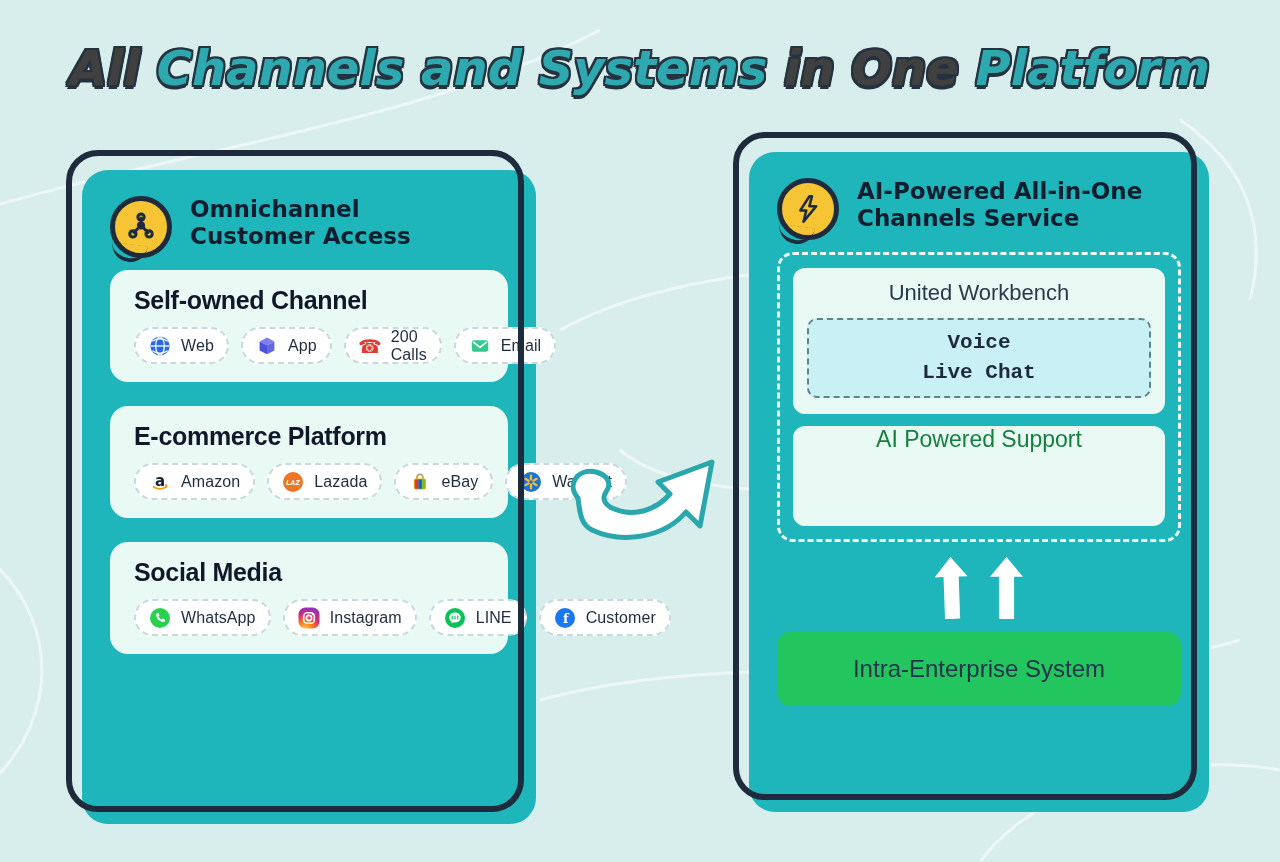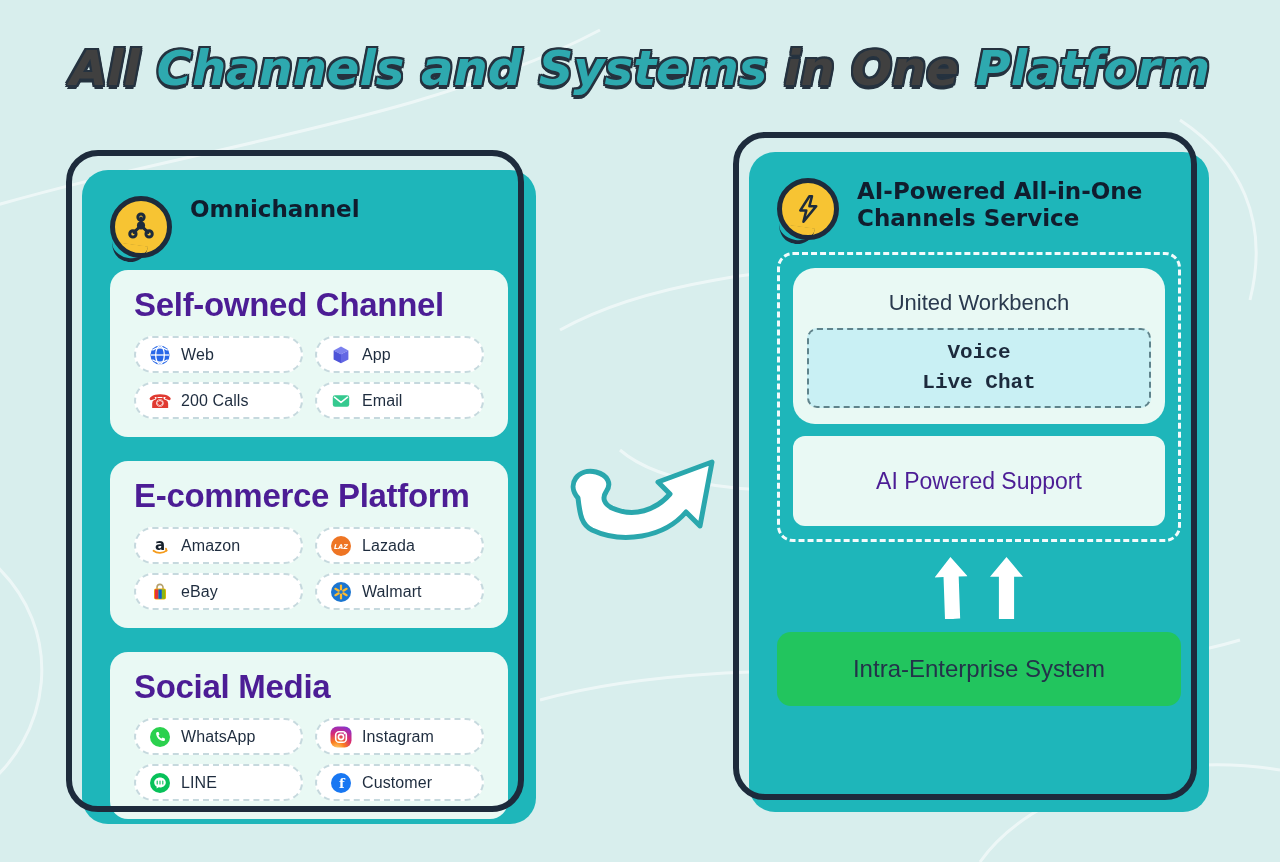--- a/index.html
+++ b/index.html
@@ -62,49 +62,49 @@
   }
   .panel-title span { display:block; }
 
   
   .card {
     background:#e9f9f4; border-radius:18px; padding:16px 24px 18px; margin-bottom:24px;
   }
   .card:last-child { margin-bottom:0; }
   .card h3 {
     font-family:"Liberation Sans", sans-serif; font-weight:bold;
-    font-size:33px; color:#4c1d95; margin-bottom:12px; letter-spacing:-.3px;
-  }
-  .chips { display:grid; grid-template-columns:1fr 1fr; gap:9px 12px; }
+    font-size:25px; color:#0f172a; margin-bottom:12px; letter-spacing:-.3px;
+  }
+  .chips { display:grid; grid-template-columns:1fr 1fr 1fr 1fr; gap:9px 12px; }
   .chip {
     display:flex; align-items:center; gap:10px; height:37px; padding:0 13px;
     background:#ffffff; border:2px dashed #c6d9de; border-radius:20px;
   }
   .chip .ci { flex:0 0 auto; width:22px; height:22px; display:flex; align-items:center; justify-content:center; }
   .chip .cl { font-size:16px; color:#1e2c3e; letter-spacing:.1px; }
   .glyph-phone { font-family:"DejaVu Sans", sans-serif; font-size:19px; color:#e03a31; line-height:22px; }
 
   
   .dashed-wrap {
     border:3px dashed rgba(255,255,255,.95); border-radius:16px; padding:13px;
   }
-  .wb { border-radius:22px; padding:18px 14px 16px; margin-bottom:4px; text-align:center; }
+  .wb { border-radius:12px; padding:8px 14px 16px; margin-bottom:4px; text-align:center; }
   .wb-title { font-size:22px; color:#2a3a4e; margin:4px 0 12px; }
   .voice-box {
     background:#c9f0f4; border:2px dashed #5f838b; border-radius:10px; padding:8px 6px;
     text-align:center;
   }
   .voice-box div {
     font-family:Liberation Mono, monospace; font-weight:bold;
     font-size:21px; line-height:30px; color:#1c2a3c;
   }
   .support {
-    margin-top:12px; height:90px; border-radius:12px; margin-bottom:0;
-    display:flex; align-items:center; justify-content:center;
-    font-size:23px; color:#4c1d95; padding:0;
+    margin-top:12px; height:100px; border-radius:12px; margin-bottom:0;
+    display:flex; justify-content:center;
+    font-size:23px; color:#15803d; padding:0;
   }
   .up-arrows { margin-top:15px; display:flex; justify-content:center; gap:22px; height:62px; }
   .up-arrow {
     position:relative; width:33px; height:62px; background:#ffffff;
     clip-path:polygon(50% 0%, 100% 32%, 73% 32%, 73% 100%, 27% 100%, 27% 32%, 0% 32%);
   }
   .up-arrow:first-child { transform:rotate(-2deg); }
   .enterprise {
     margin-top:13px; height:74px; background:#22c55e; border-radius:14px;
     display:flex; align-items:center; justify-content:center;
@@ -146,20 +146,21 @@
               <line x1="12" y1="11" x2="16.7" y2="15.6"></line>
               <circle cx="12" cy="5.4" r="2.1"></circle>
               <circle cx="6.6" cy="16.6" r="2.1"></circle>
               <circle cx="17.4" cy="16.6" r="2.1"></circle>
             </g>
             <circle cx="12" cy="11" r="2.7" fill="#1d2b3c"></circle>
           </svg>
         </div>
         <div class="panel-title">
           <span>Omnichannel</span>
+          <span>Customer Access</span>
         </div>
       </header>
 
       <div class="card">
         <h3>Self-owned Channel</h3>
         <div class="chips">
           <div class="chip">
             <span class="ci">
               <svg width="22" height="22" viewBox="0 0 22 22">
                 <circle cx="11" cy="11" r="9.6" fill="#2968e8"></circle>

